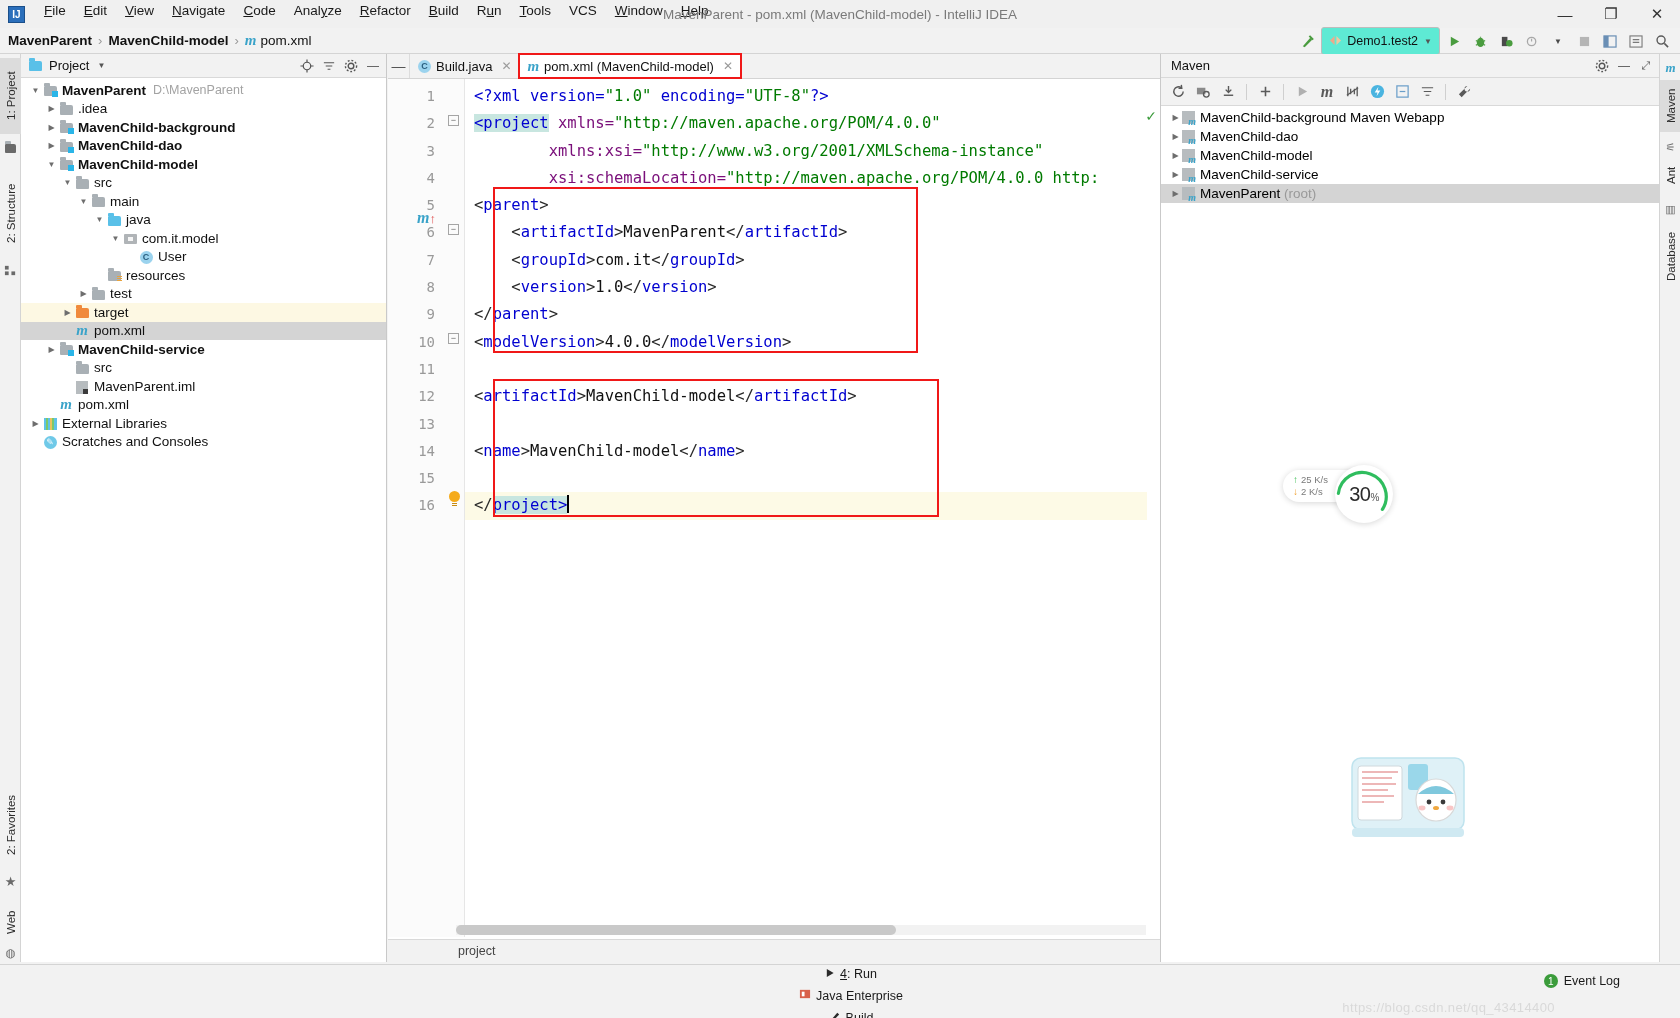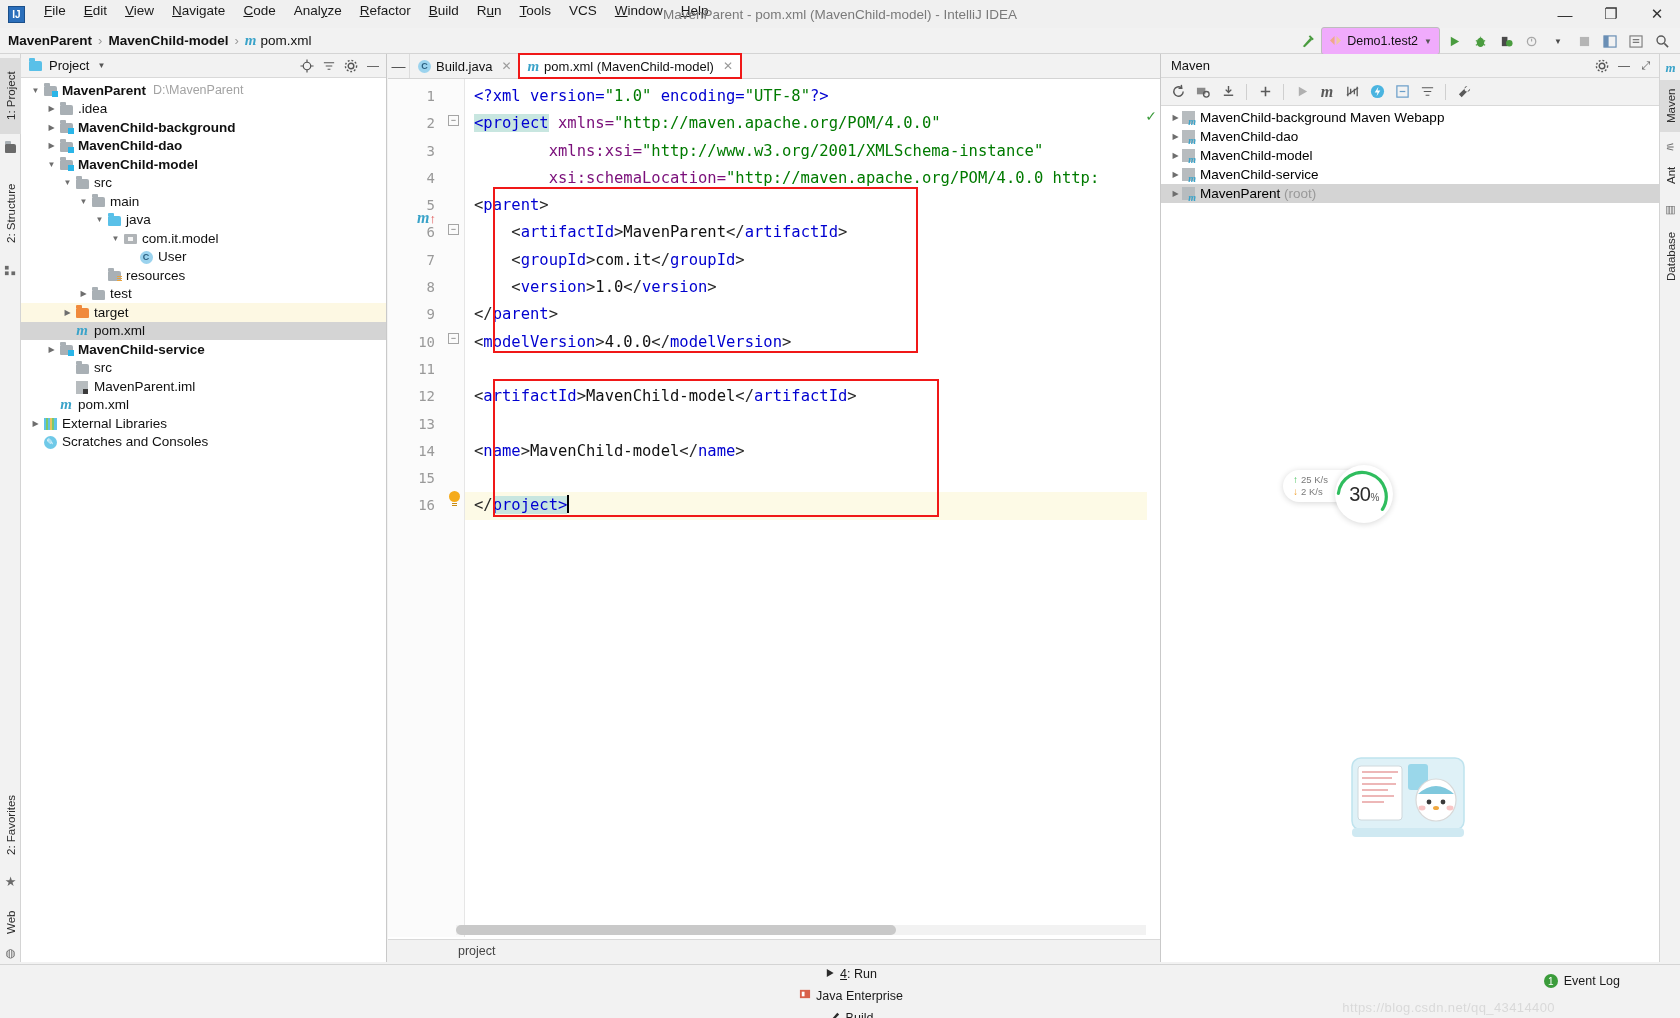--- a/index.html
+++ b/index.html
@@ -65,21 +65,21 @@
     position: absolute; right: 6px; top: 0; height: 26px;
     display: flex; align-items: center; gap: 2px;
   }
   .tb-ico {
     width: 24px; height: 22px; display: flex; align-items: center; justify-content: center;
     font-size: 13px; color: #4a4a4a;
   }
   .run-config {
     display: flex; align-items: center; gap: 6px;
     height: 28px; padding: 0 7px;
-    border: 1px solid #bdbdbd; border-radius: 3px; background: #f0abfc;
+    border: 1px solid #bdbdbd; border-radius: 3px; background: #5eead4;
     font-size: 12.5px; color: #111;
   }
   .rc-icon { display: inline-block; width: 12px; height: 12px; }
   .caret { font-size: 8px; color: #555; }
 
   
   .left-strip {
     position: absolute; top: 54px; left: 0; width: 21px; height: 908px;
     background: #f2f2f2; border-right: 1px solid #d4d4d4;
   }

